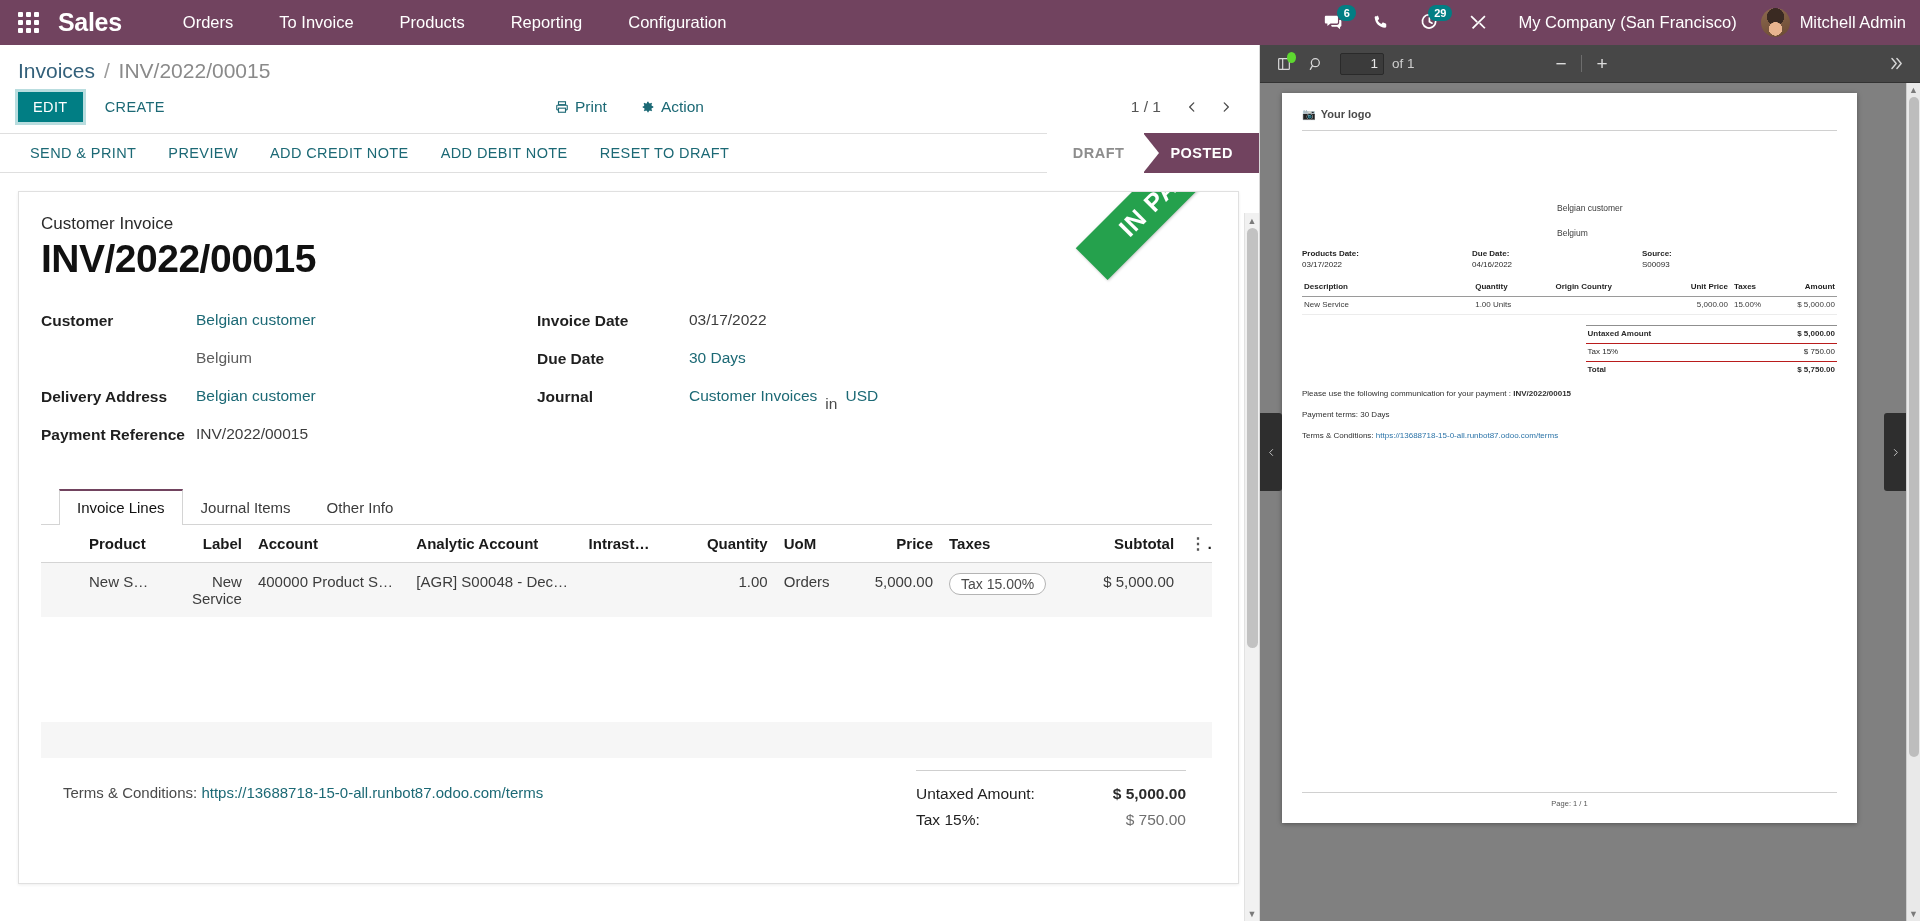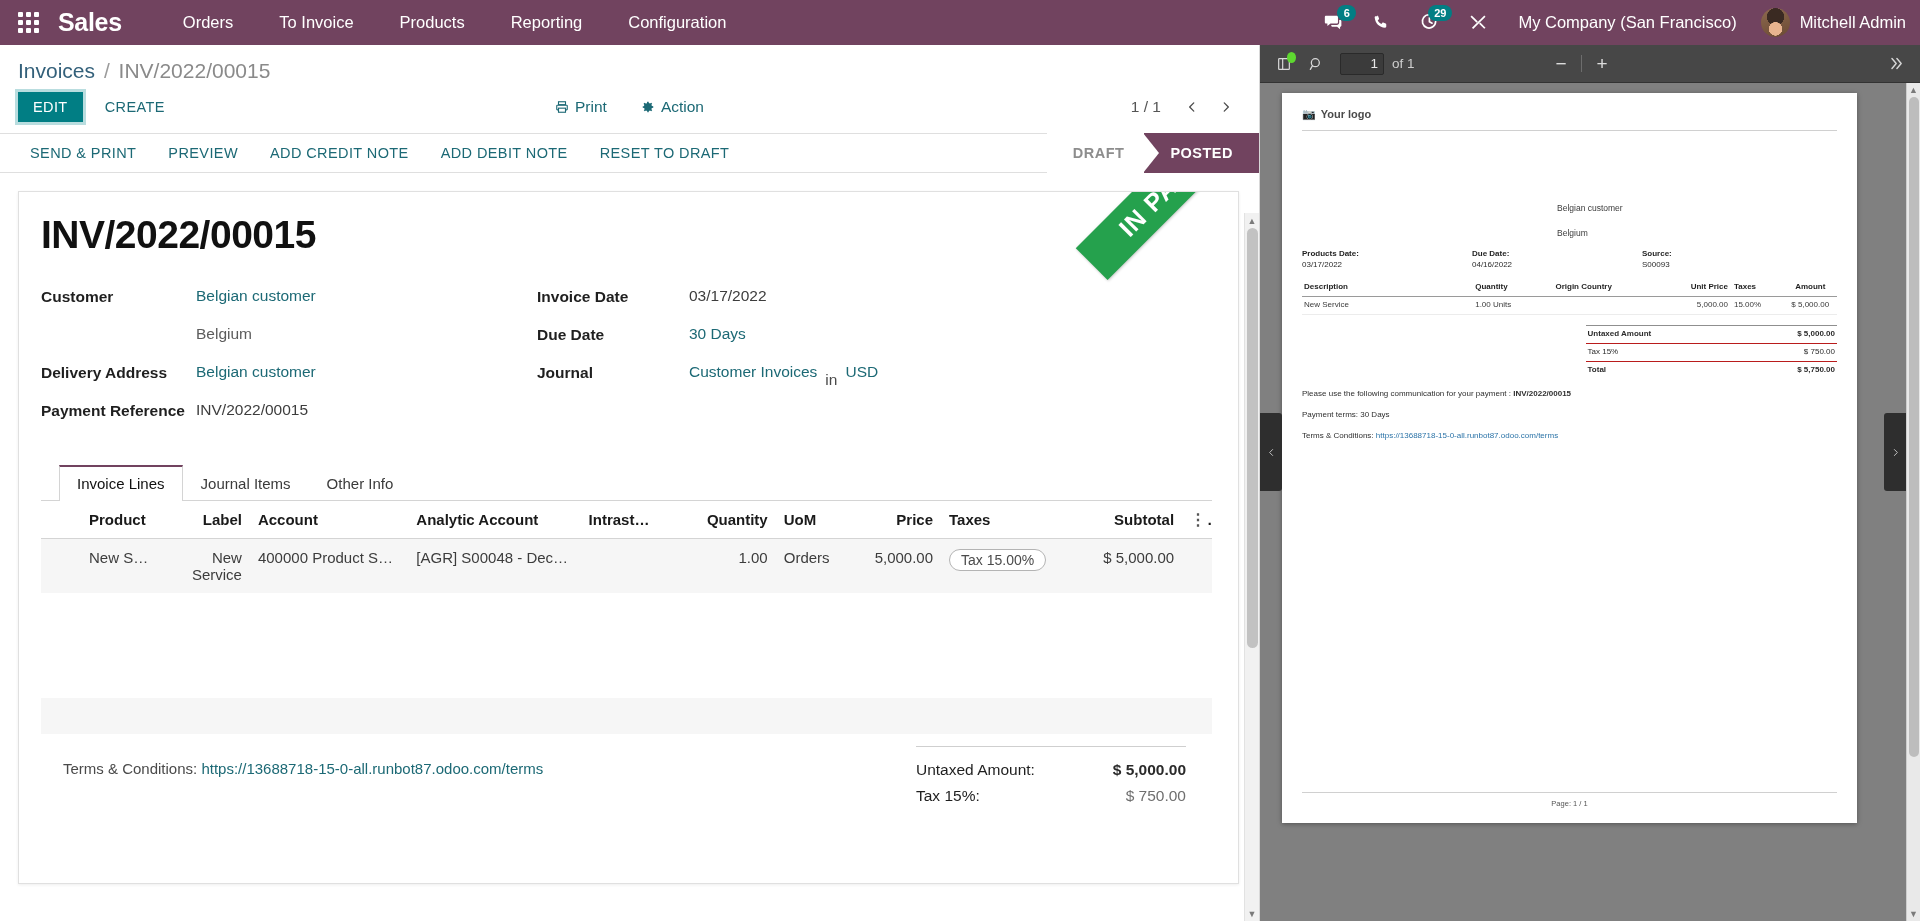--- a/index.html
+++ b/index.html
@@ -504,21 +504,21 @@
     padding: 3px 2px;
     font-weight: 700;
     color: #1f1f1f;
   }
   #pdf-lines td { padding: 3px 2px; color: #3a3a3a; border-bottom: 1px solid #ececec; }
   .pl-desc { text-align: left; width: 32%; }
   .pl-qty  { text-align: left; width: 15%; }
   .pl-org  { text-align: left; width: 21%; }
   .pl-up   { text-align: right; width: 12%; }
   .pl-tax  { text-align: left; width: 10%; padding-left: 4px !important; }
-  .pl-amt  { text-align: center; width: 14%; }
+  .pl-amt  { text-align: right; width: 14%; }
   #pdf-totals { width: 47%; margin-left: 53%; margin-top: 10px; border-collapse: collapse; font-size: 8px; }
   #pdf-totals tr td { padding: 3px 2px; border-bottom: 1px solid #b91c1c; }
   #pdf-totals tr:first-child td { border-top: 1.5px solid #8f8f8f; }
   #pdf-totals td.lbl { text-align: left; color: #2b2b2b; }
   #pdf-totals td.amt { text-align: right; color: #2b2b2b; }
   #pdf-totals tr.bold td { font-weight: 700; }
   #pdf-totals tr.grand td { border-top: 1px solid #8f8f8f; border-bottom: none; }
   #pdf-notes { margin-top: 11px; font-size: 8px; color: #2f2f2f; }
   #pdf-notes div { margin-bottom: 10px; }
   #pdf-notes a { color: #2c74a8; text-decoration: none; }
@@ -682,20 +682,21 @@
         <div class="stage">DRAFT</div>
         <div class="stage active">POSTED</div>
       </div>
     </div>
 
     <div id="sheet-bg">
       <div id="sheet">
         <div id="ribbon">IN PAYMENT</div>
 
         <div id="sheet-inner">
+          <div id="doc-type">Customer Invoice</div>
           <h1 id="doc-title">INV/2022/00015</h1>
 
           <div id="form-grid">
             <div id="form-col-left">
               <div class="f-row">
                 <div class="f-label">Customer</div>
                 <div class="f-link">Belgian customer</div>
               </div>
               <div class="f-row">
                 <div class="f-label"></div>

